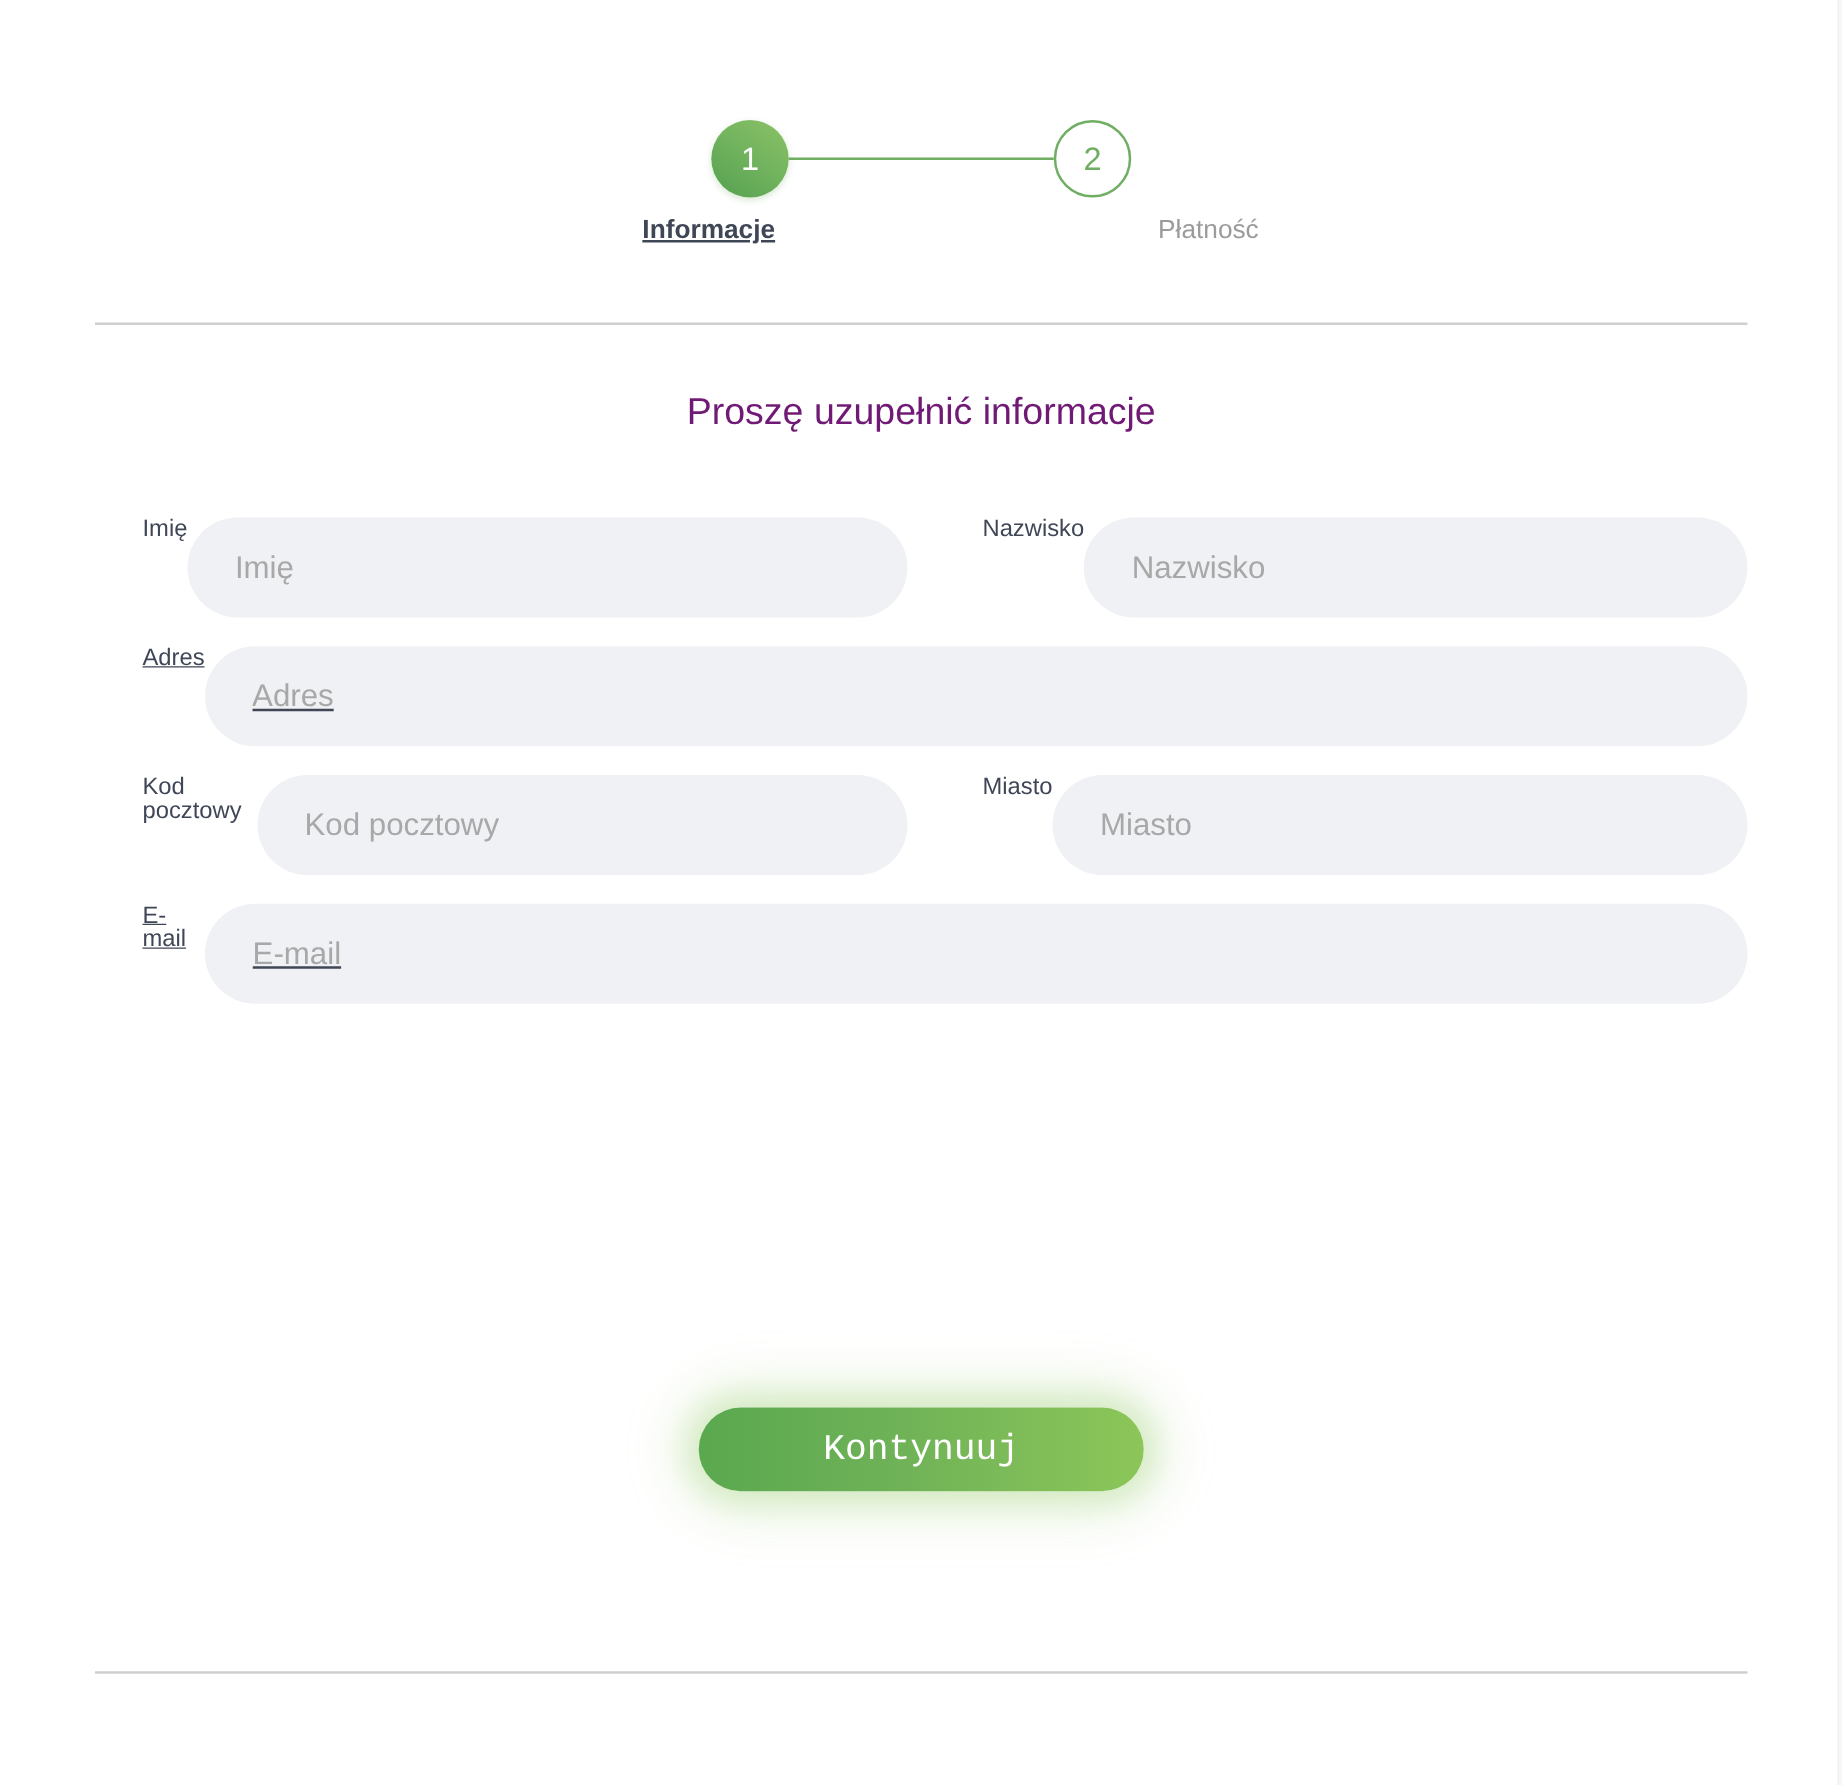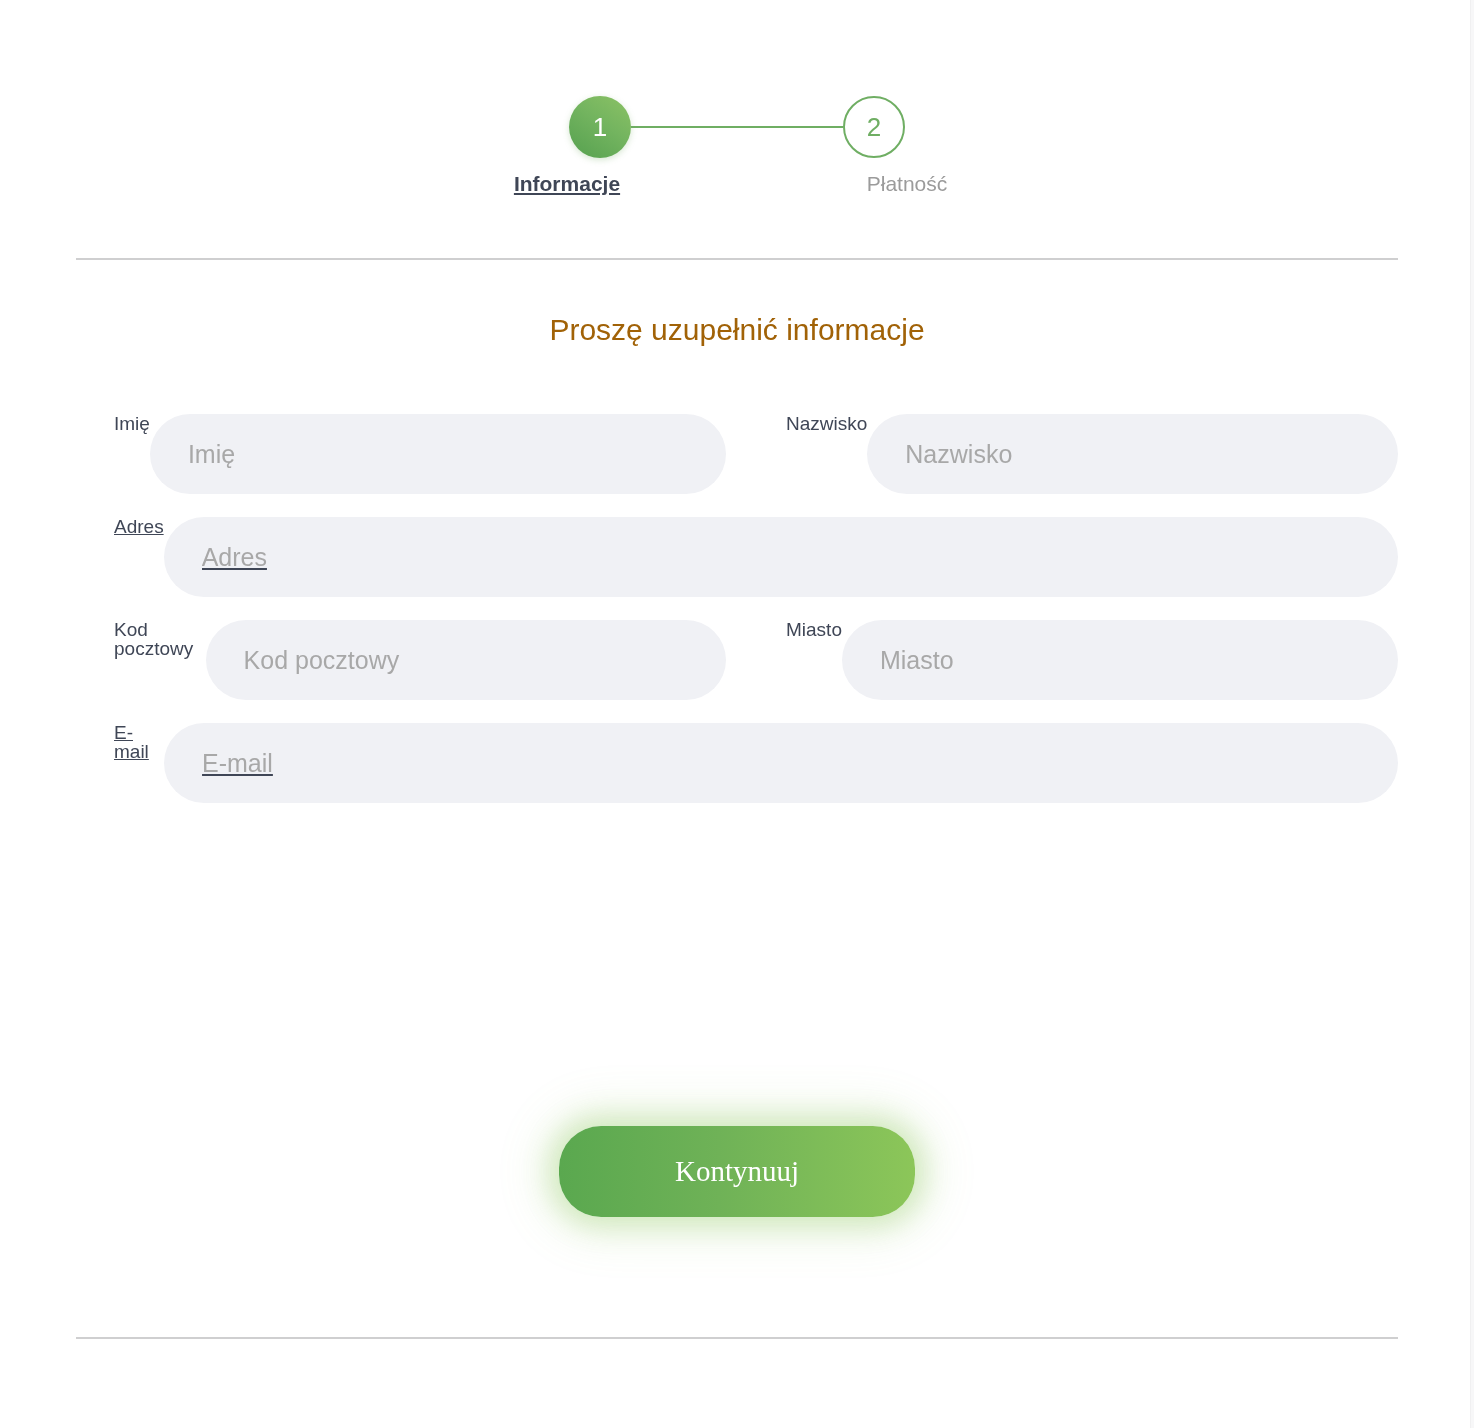--- a/index.html
+++ b/index.html
@@ -92,20 +92,21 @@
     width: 200px;
     text-align: center;
   }
   .step-label.active {
     font-weight: bold;
     color: #3f4656;
     text-decoration: underline;
   }
   .step-label.inactive {
     color: #9b9b9b;
+    text-align: right;
   }
 
   
   .divider {
     position: absolute;
     left: 76px;
     width: 1322px;
     height: 2px;
     background: #cfcfd0;
   }
@@ -113,21 +114,21 @@
   .divider.bottom { top: 1337px; }
 
   
   .form-heading {
     position: absolute;
     top: 313px;
     left: 0;
     width: 1474px;
     text-align: center;
     font-size: 30px;
-    color: #a16207;
+    color: #701a75;
     font-weight: normal;
     margin: 0;
   }
 
   
   .form {
     position: absolute;
     top: 414px;
     left: 76px;
     width: 1322px;
@@ -168,27 +169,27 @@
   
   .submit-wrap {
     position: absolute;
     top: 1126px;
     left: 0;
     width: 1474px;
     text-align: center;
   }
   .submit-button {
     width: 356px;
-    height: 91px;
+    height: 67px;
     border: none;
     border-radius: 42px;
     background: linear-gradient(90deg, #5aa84f 0%, #6fb257 45%, #8cc659 100%);
     color: #ffffff;
     font-size: 29px;
-    font-family: Liberation Serif, serif;
+    font-family: Liberation Mono, monospace;
     cursor: pointer;
     box-shadow: 0 0 26px 10px rgba(140,198,90,0.30),
                 0 0 48px 18px rgba(140,198,90,0.14);
   }
 </style>
 </head>
 <body>
 
 <div class="page">
 

